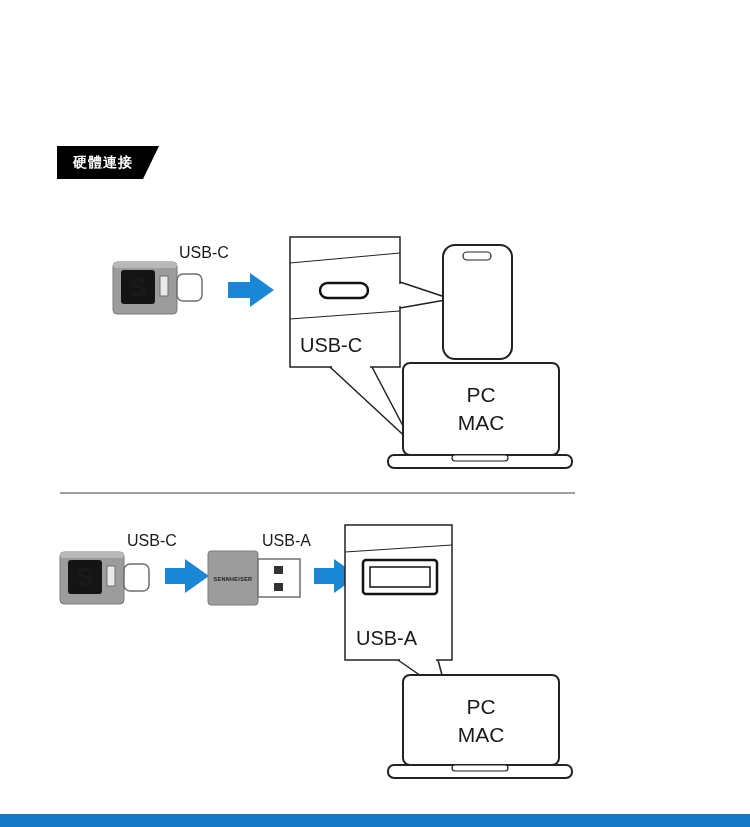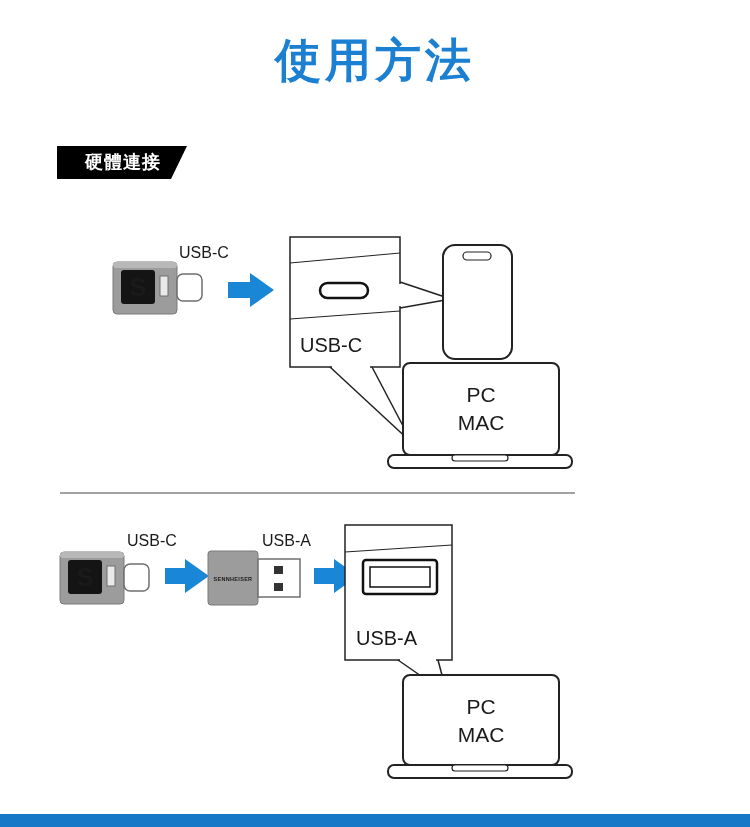--- a/index.html
+++ b/index.html
@@ -22,24 +22,24 @@
     letter-spacing: 4px;
     color: #1b80d2;
     margin: 0;
   }
   .section-badge {
     position: absolute;
     left: 57px;
     top: 146px;
     background: #000000;
     color: #ffffff;
-    font-size: 18px;
+    font-size: 14px;
     font-weight: bold;
     line-height: 33px;
-    padding: 0 26px 0 28px;
+    padding: 0 26px 0 16px;
     clip-path: polygon(0 0, 100% 0, calc(100% - 16px) 100%, 0 100%);
     letter-spacing: 1px;
   }
   .diagram-svg {
     position: absolute;
     left: 0;
     top: 0;
     width: 750px;
     height: 827px;
   }
@@ -54,21 +54,20 @@
     width: 750px;
     height: 13px;
     background: #1778c8;
   }
 </style>
 </head>
 <body>
 
 <div class="page">
 
-  <h1 class="page-title">使用方法</h1>
 
   <div class="section-badge">硬體連接</div>
 
   <svg class="diagram-svg" viewBox="0 0 750 827">
 
     <g>
 
       <g>
         <rect x="113" y="262" width="64" height="52" rx="4" fill="#9c9c9c" stroke="#7a7a7a" stroke-width="1"></rect>
         <rect x="113" y="262" width="64" height="6" rx="3" fill="#b8b8b8"></rect>

